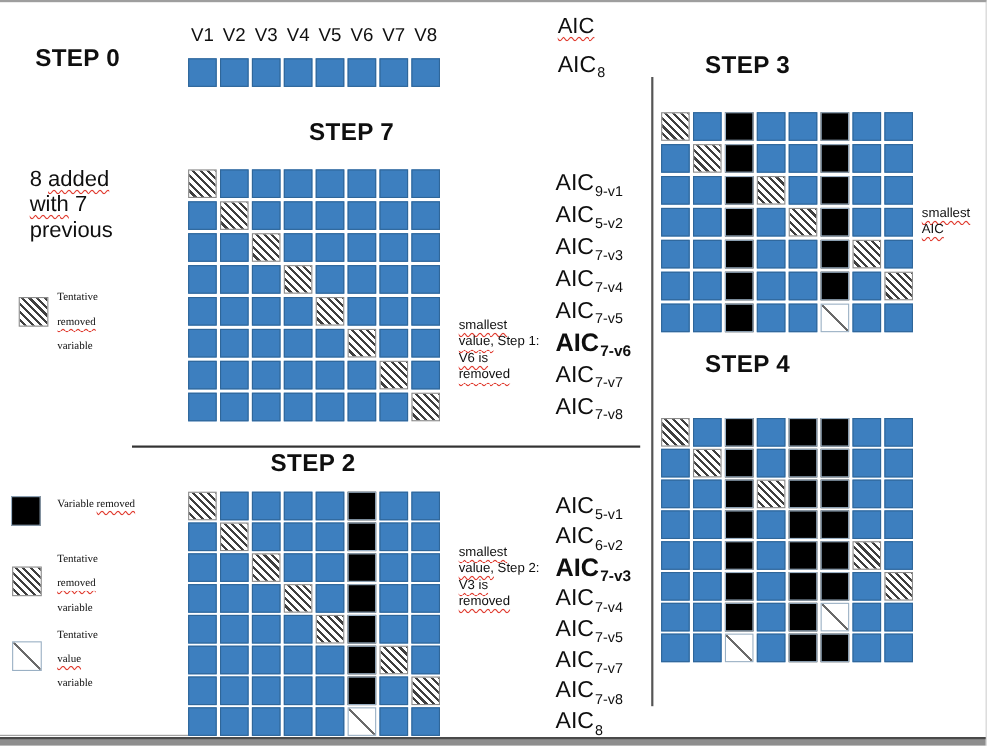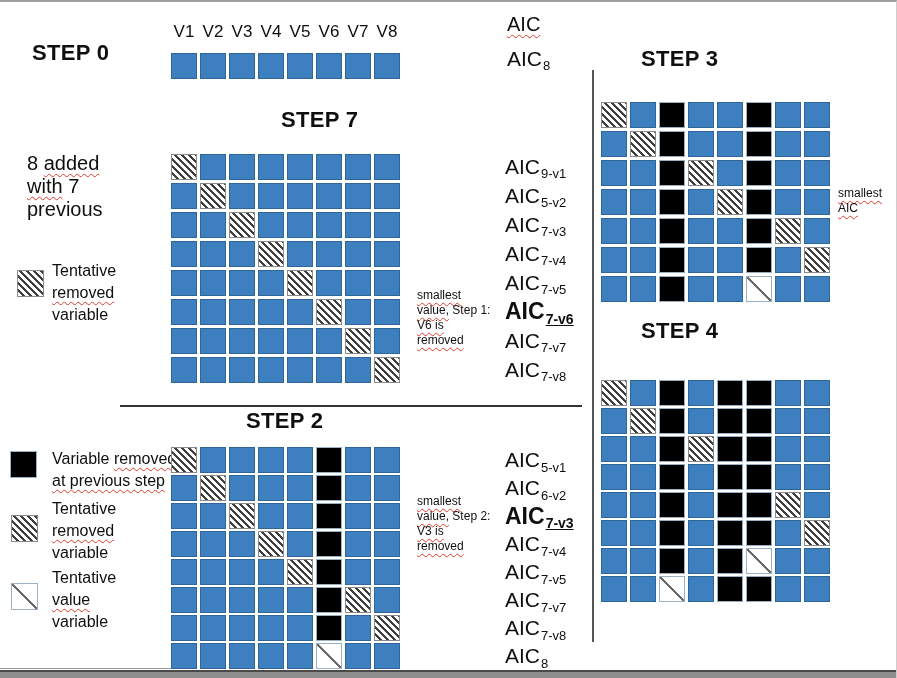--- a/index.html
+++ b/index.html
@@ -2,21 +2,21 @@
 <html style="--sq-blue: #3d7fbf; --sq-black: #000000;"><head>
 <meta charset="utf-8">
 <style>
   * { margin:0; padding:0; box-sizing:border-box; }
   body { font-family:"Liberation Sans", sans-serif; background:#fff; color:#0f0f0f; }
   #page { position:relative; width:897px; height:678px; background:#ffffff; overflow:hidden;
           border-top:2px solid #9e9e9e; border-right:1px solid #cfcfcf; }
 
   .heading { position:absolute; font-weight:bold; font-size:22px; letter-spacing:0.3px; white-space:nowrap; }
   .bigtext { position:absolute; font-size:20px; line-height:23px; }
-  .legendtext { position:absolute; font-size:16px; line-height:22px; }
+  .legendtext { position:absolute; font-size:10px; line-height:22px;font-family:Liberation Serif, serif; }
   .smalltext { position:absolute; font-size:12px; line-height:15px; }
 
   .squig { text-decoration-line:underline; text-decoration-style:wavy;
            text-decoration-color:#e03a2e; text-decoration-thickness:1px; text-underline-offset:3px; }
 
   .grid { position:absolute; display:grid; grid-template-columns:repeat(8,26px); gap:3px; }
   .gap2 { row-gap:2px; }
   .cell { width:26px; height:26px; }
   .blue  { background:var(--sq-blue,#3d7fbf); border:1px solid #2f6699; }
   .black { background:var(--sq-black,#000); border:1px solid #9ab0c4; }
@@ -24,21 +24,21 @@
   .added { background:linear-gradient(45deg,#ffffff 47%,#6a6a6a 47%,#6a6a6a 53%,#ffffff 53%); border:1px solid #9ab0c4; }
 
   .varlabels { position:absolute; left:171px; top:20px; display:grid; grid-template-columns:repeat(8,26px); gap:3px;
                font-size:17px; text-align:center; }
 
   .aic-col { position:absolute; white-space:nowrap; }
   .aic-row { height:29px; display:flex; align-items:center; font-size:21px; }
   .gap28 .aic-row { height:28px; }
   .aic-row .sub { font-size:13px; position:relative; top:7px; margin-left:1px; }
   .aic-row.bold { font-weight:bold; font-size:23px; }
-  .aic-row.bold .sub { font-size:14px;text-decoration:underline; }
+  .aic-row.bold .sub { font-size:14px; }
   .aic-header { position:absolute; font-size:20px; }
 
   .swatch { position:absolute; width:27px; height:27px; }
 
   .vline { position:absolute; left:592px; top:68px; width:2px; height:572px; background:#555; }
   .hline { position:absolute; left:120px; top:403px; width:462px; height:2px; background:#333; }
   .slide-edge { position:absolute; left:0; top:666px; width:171px; height:1px; background:#9a9a9a; }
   .bottom-bar { position:absolute; left:0; bottom:0; width:897px; height:8px;
                 background:#8e8e8e; border-top:2px solid #4a4a4a; }
 </style>
@@ -195,21 +195,20 @@
       <div><span class="squig">removed</span></div>
     </div>
 
   <div class="hline"></div>
   <div class="vline"></div>
 
   <div class="heading" style="left:246px; top:406px;">STEP 2</div>
   <div class="swatch cell black" style="left:10px; top:449px;"></div>
   <div class="legendtext" style="left:52px; top:446px;">
       <div><span>Variable </span><span class="squig">removed</span></div>
-      <div><span class="squig">at previous step</span></div>
     </div>
   <div class="swatch cell hatch" style="left:11px; top:513px;"></div>
   <div class="legendtext" style="left:52px; top:496px;">
       <div><span>Tentative</span></div>
       <div><span class="squig">removed</span></div>
       <div><span>variable</span></div>
     </div>
   <div class="swatch cell added" style="left:11px; top:581px;"></div>
   <div class="legendtext" style="left:52px; top:565px;">
       <div><span>Tentative</span></div>

